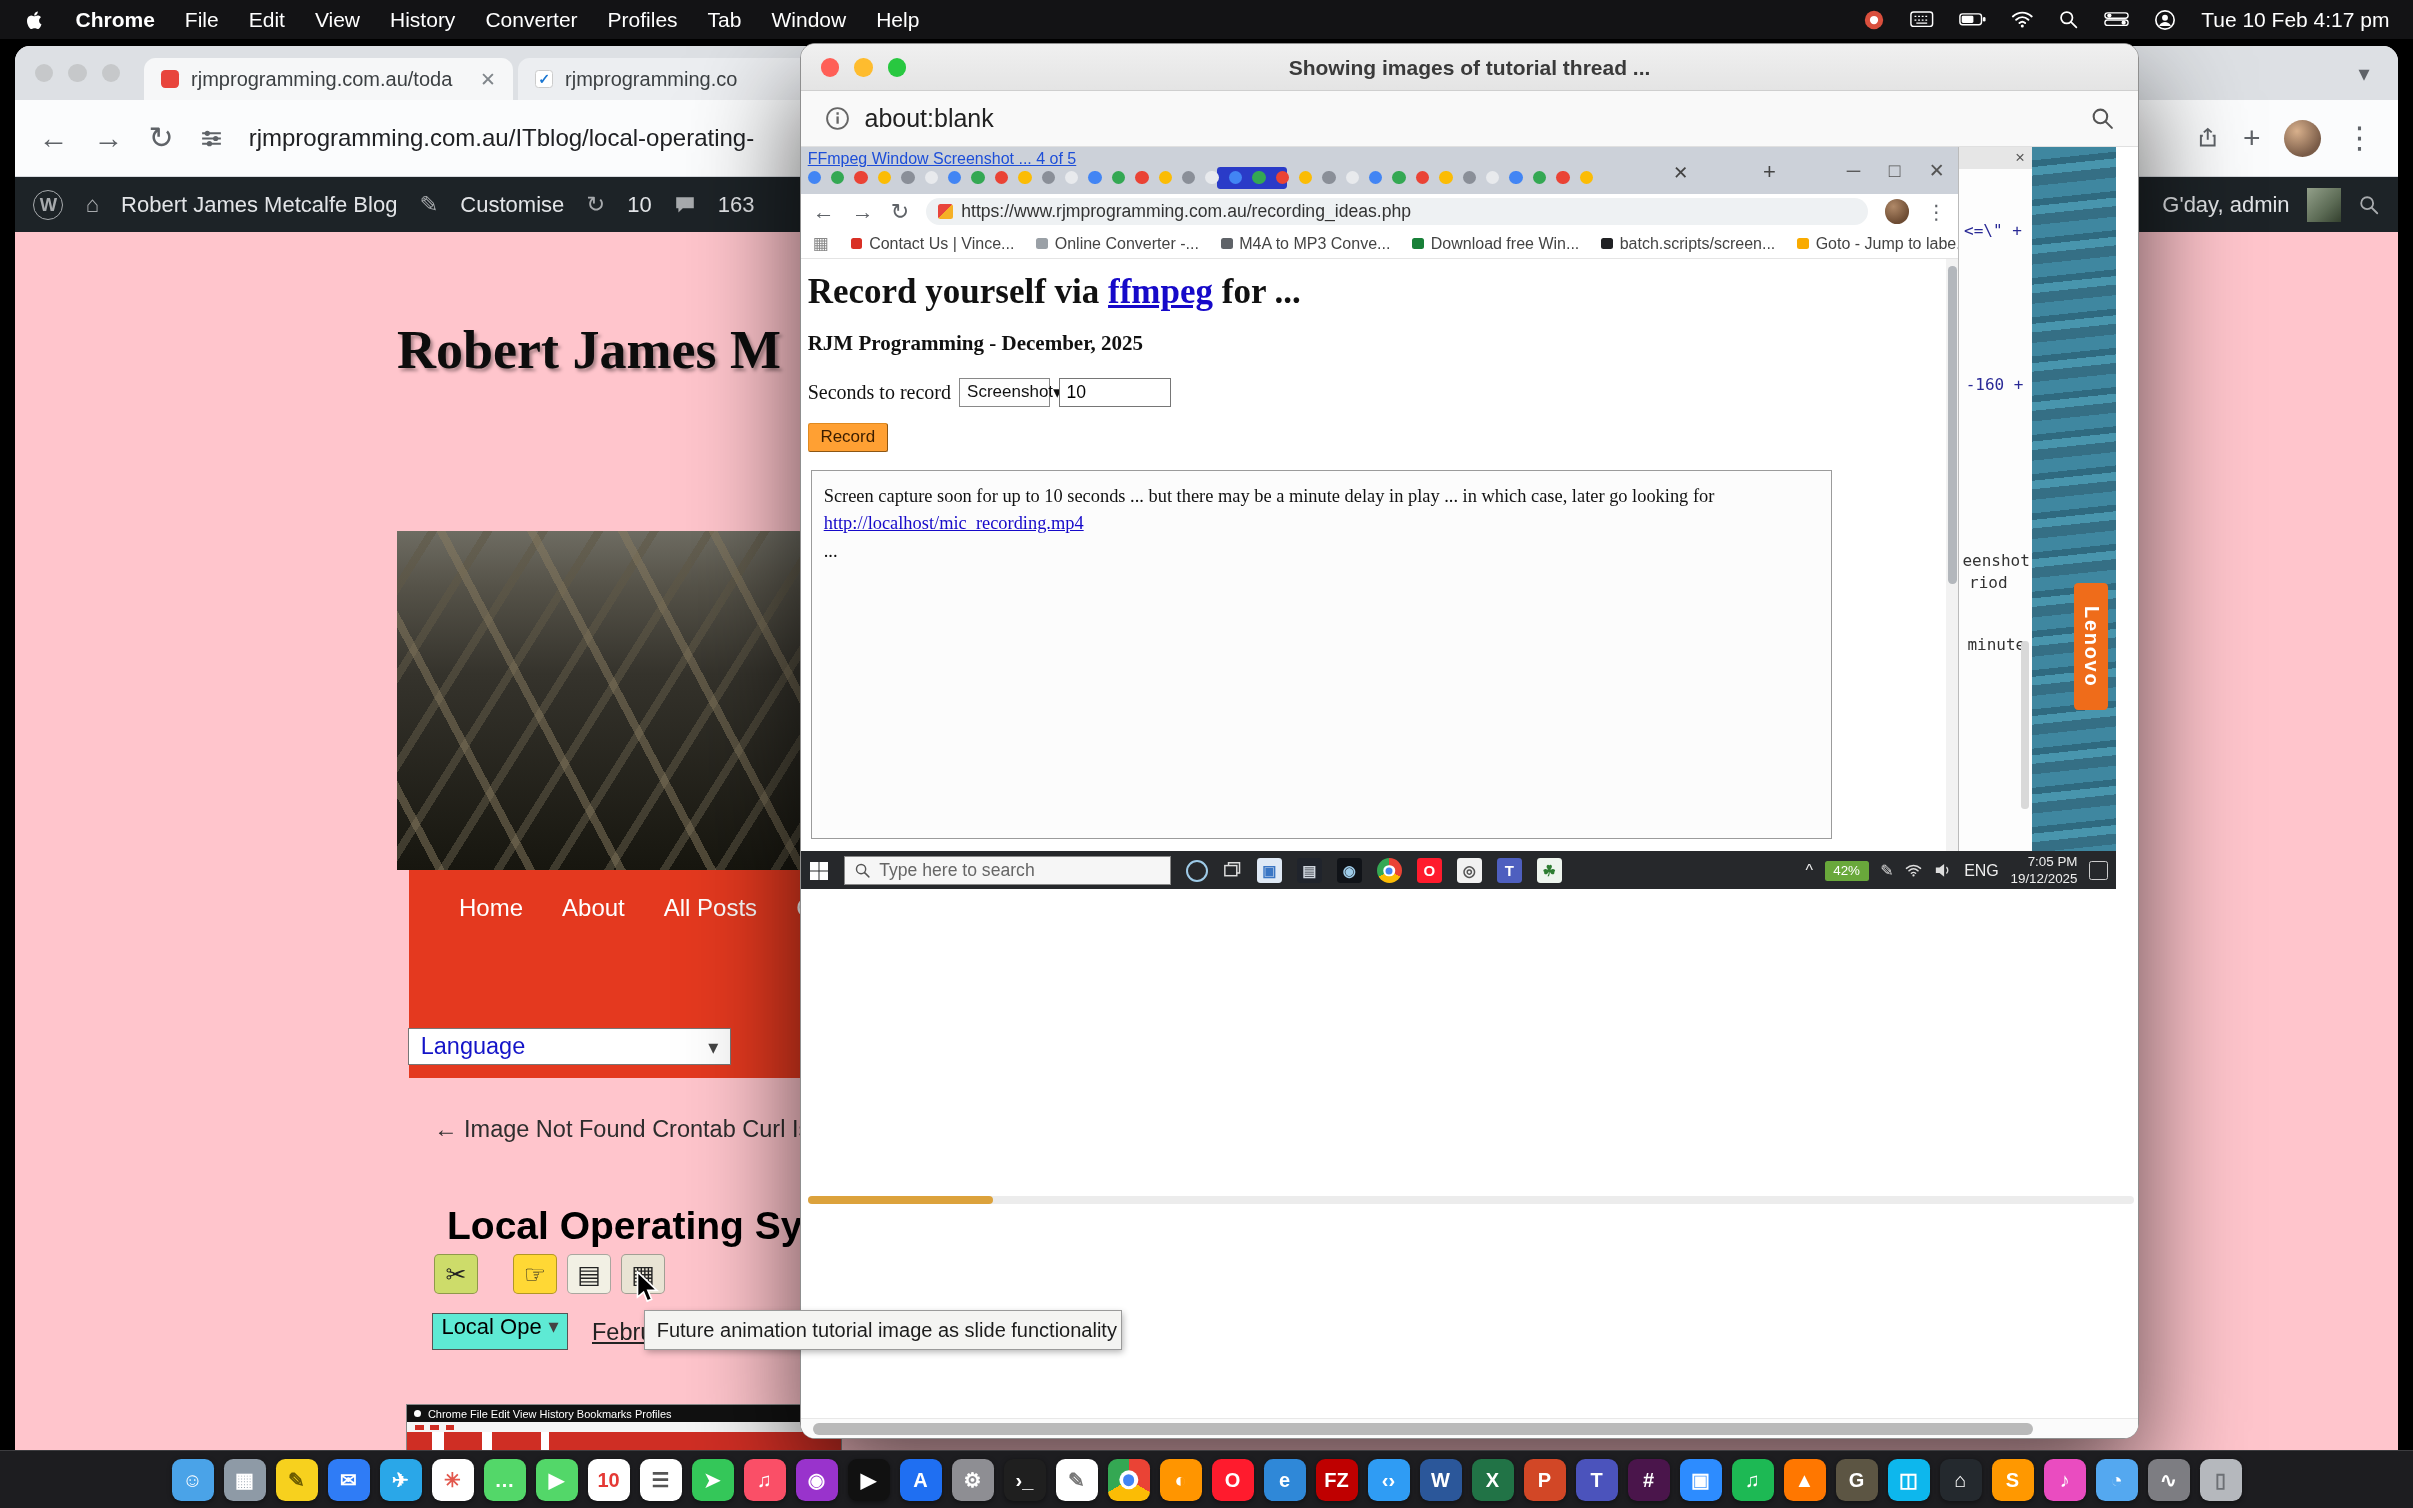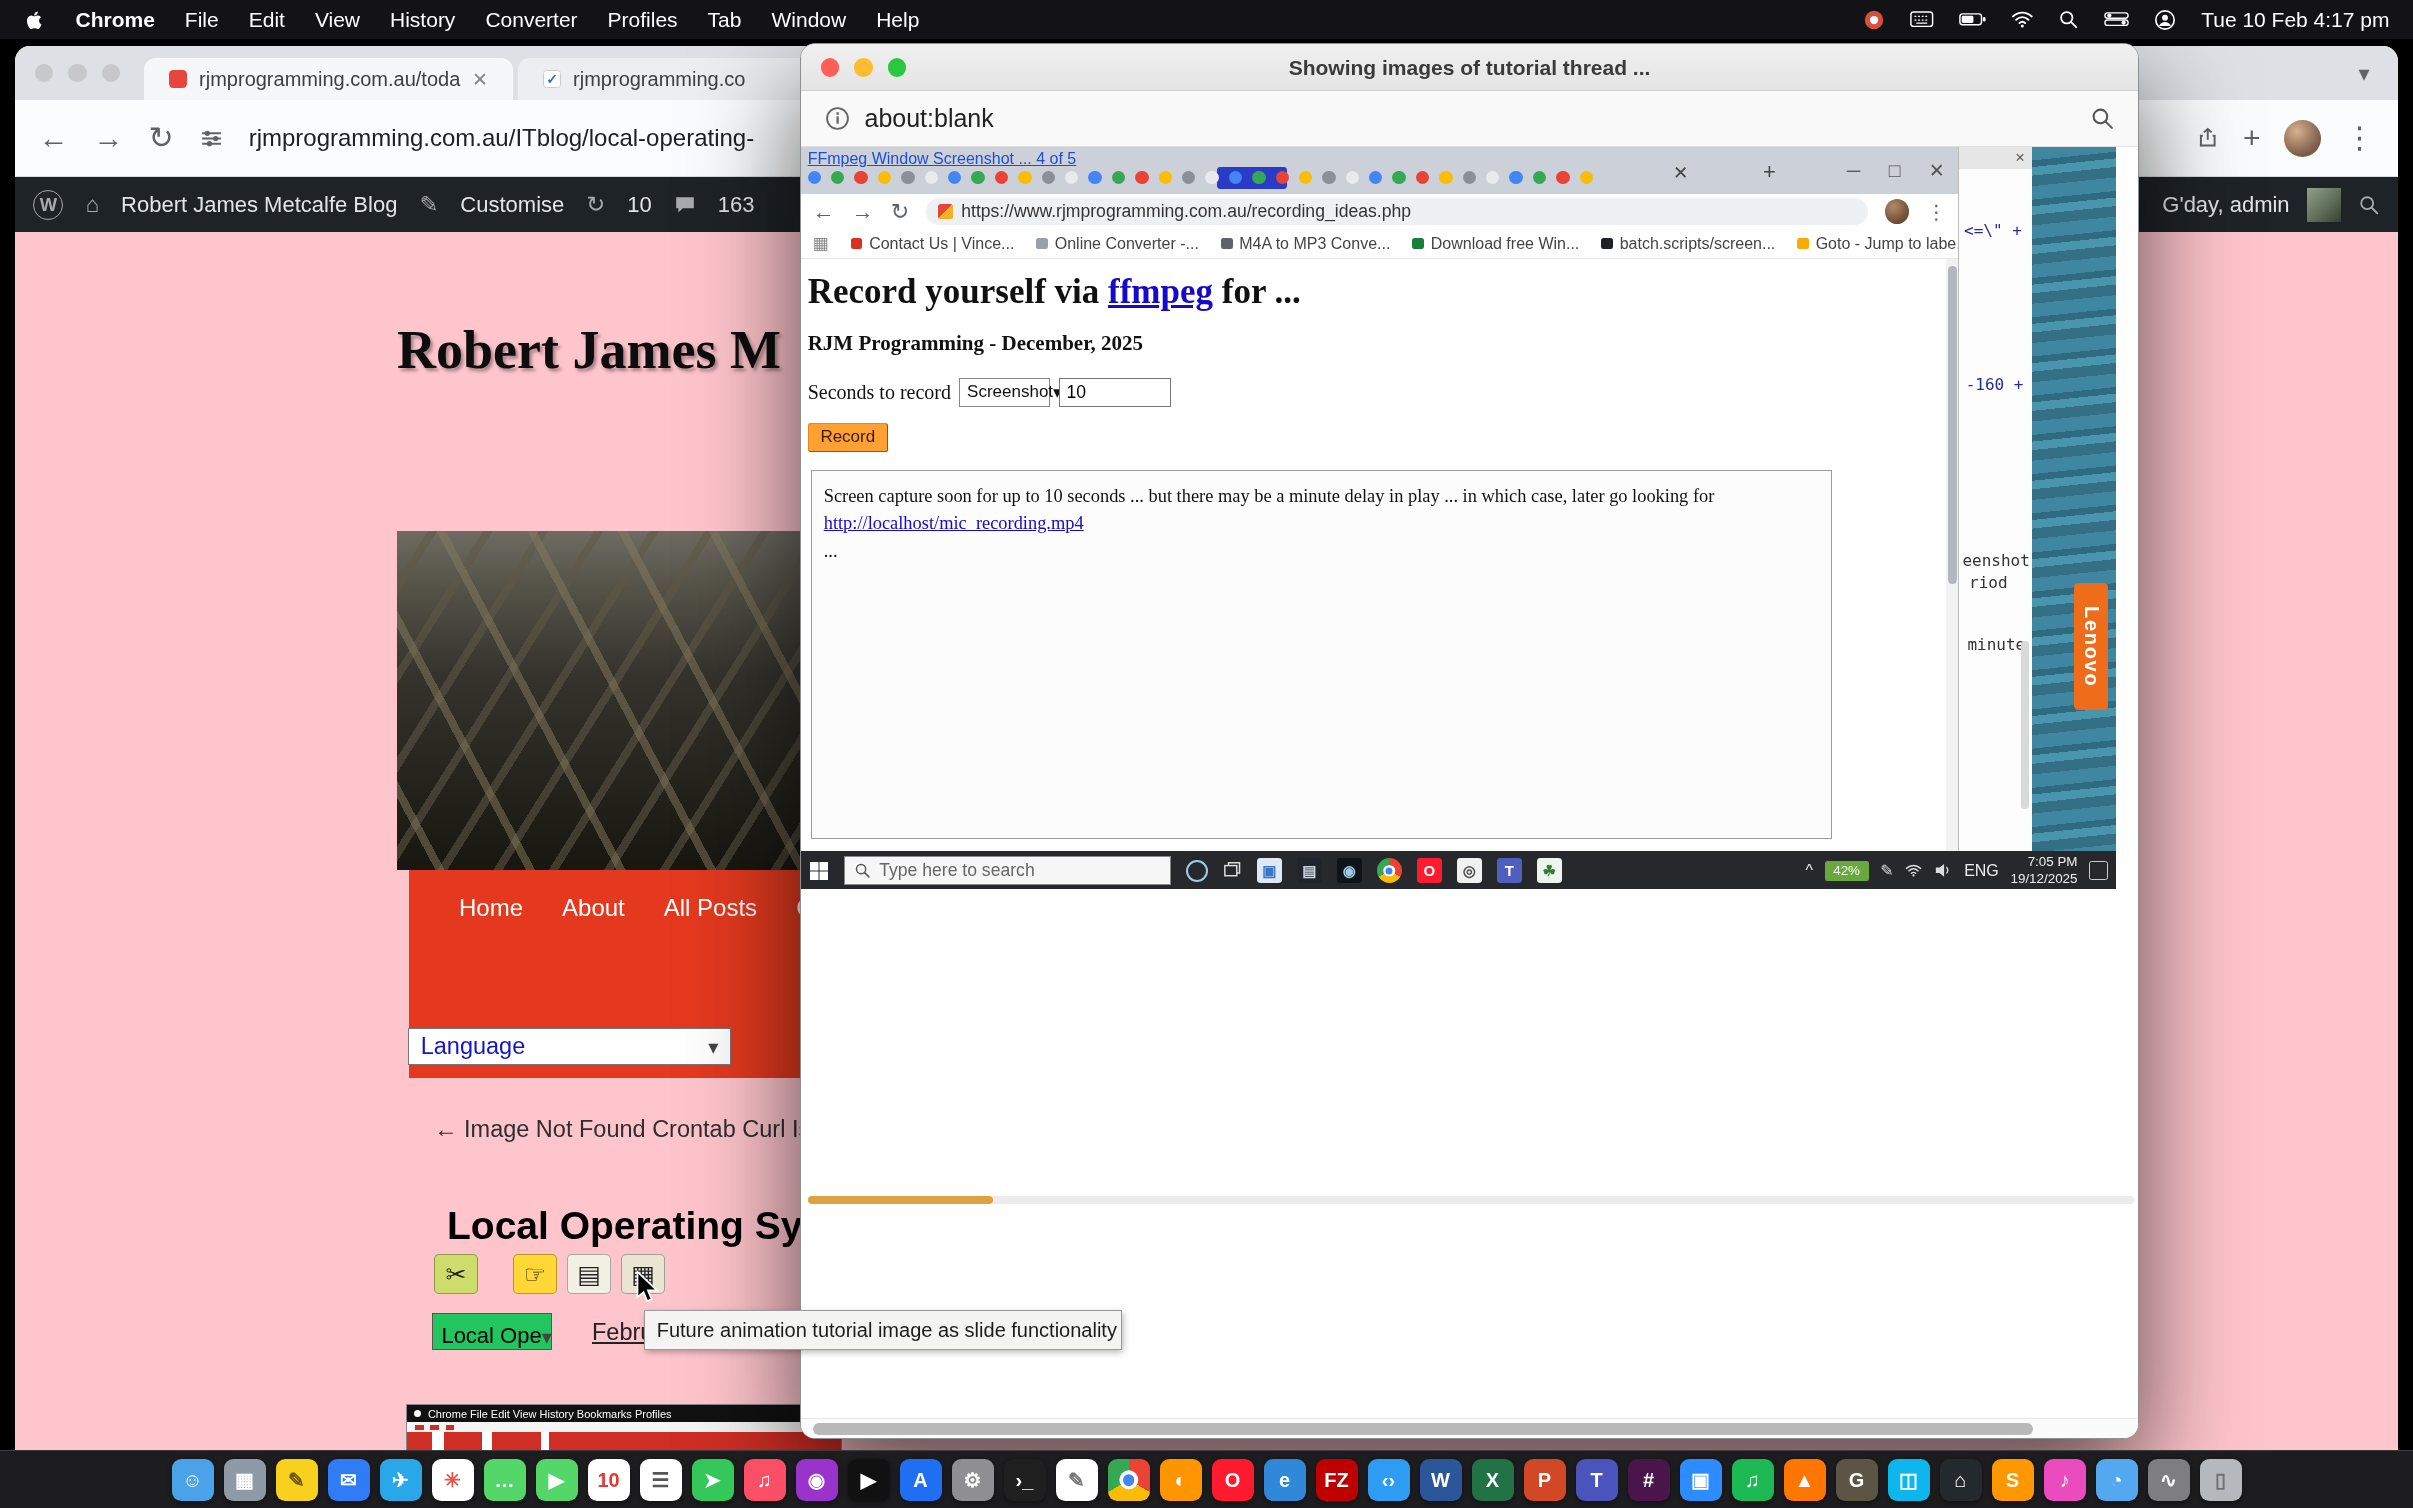--- a/index.html
+++ b/index.html
@@ -8,21 +8,21 @@
   #menubar{position:absolute;left:0;top:0;width:2413px;height:39px;background:rgba(20,20,22,.97);display:flex;align-items:center;padding:0 23.5px;gap:30px;color:#fff;font-size:21px;z-index:60;}
   #menubar .mb-item{white-space:nowrap;}
   #mb-app{font-weight:bold;}
   #mb-right{margin-left:auto;display:flex;align-items:center;gap:25px;}
   #mb-clock{white-space:nowrap;font-size:21px;}
   
   #bgwin{position:absolute;left:15px;top:46px;width:2383px;height:1404px;border-radius:15px 15px 0 0;background:#fff;box-shadow:0 34px 92px rgba(0,0,0,.6);overflow:hidden;z-index:10;}
   #tabstrip{position:absolute;left:0;top:0;width:100%;height:54px;background:#dde0e4;display:flex;align-items:flex-end;padding-left:20px;}
   #bg-lights{position:absolute;left:20px;top:17.6px;display:flex;gap:15px;}
   #bg-lights i{width:18.4px;height:18.4px;border-radius:50%;background:#c6c8ca;display:block;}
-  .tab{height:42px;border-radius:11.7px 11.7px 0 0;display:flex;align-items:center;padding:0 25px;gap:11.7px;font-size:20px;color:#3c4043;white-space:nowrap;overflow:hidden;}
+  .tab{height:42px;border-radius:11.7px 11.7px 0 0;display:flex;align-items:center;padding:0 17px;gap:11.7px;font-size:20px;color:#3c4043;white-space:nowrap;overflow:hidden;}
   #tab1{margin-left:109px;width:369px;background:#f6f7f8;}
   #tab2{width:302px;background:#eceef1;margin-left:5px;}
   .favicon1{width:18.4px;height:18.4px;border-radius:4.2px;background:#e8453c;flex:0 0 auto;}
   .favicon2{width:18.4px;height:18.4px;border-radius:3.4px;background:#fff;border:0.8px solid #ccc;color:#1976d2;font-size:14.2px;font-weight:bold;display:flex;align-items:center;justify-content:center;flex:0 0 auto;}
   .tab-close{margin-left:auto;color:#80868b;font-size:19px;}
   #tab-chevron{position:absolute;right:28.5px;top:15px;color:#5f6368;font-size:22px;}
   #bg-toolbar{position:absolute;left:0;top:54px;width:100%;height:77px;background:#fbfcfd;border-bottom:0.8px solid #d8dbe0;display:flex;align-items:center;padding:0 23.5px;gap:25px;}
   .nav-btn{color:#5f6368;font-size:30px;line-height:1;}
   #bg-url{font-size:24px;color:#202124;white-space:nowrap;}
   #bg-toolbar-right{margin-left:auto;display:flex;align-items:center;gap:23.5px;}
@@ -41,21 +41,21 @@
   #redblock{position:absolute;left:394px;top:638px;width:595px;height:208px;background:#e4391f;}
   #rednav{display:flex;gap:39px;padding:23.5px 0 0 50px;}
   .nav-link{color:#fff;font-size:24px;white-space:nowrap;}
   #lang-select{position:absolute;left:393px;top:796px;width:323px;height:37px;background:#fff;border:0.8px solid #777;display:flex;align-items:center;padding:0 11.7px;font-size:23.5px;color:#1414c8;}
   .sel-arrow{margin-left:auto;color:#444;font-size:20px;}
   #prevlink{position:absolute;left:419px;top:884px;font-size:23.5px;color:#2e2e2e;white-space:nowrap;}
   #posttitle{position:absolute;left:432px;top:972px;font-size:39px;font-weight:bold;color:#000;white-space:nowrap;}
   #iconrow{position:absolute;left:419px;top:1022px;display:flex;gap:10px;}
   .emoji-btn{width:44px;height:40px;border-radius:5px;border:0.8px solid rgba(0,0,0,.3);font-size:25px;display:flex;align-items:center;justify-content:center;color:#222;}
   .emoji-btn:nth-child(2){margin-left:25px;}
-  #topic-select{position:absolute;left:417px;top:1081px;width:120px;height:37px;background:#22c55e;border:0.8px solid #555;display:flex;align-items:flex-end;padding:0 8.4px;font-size:22px;color:#000;white-space:nowrap;}
+  #topic-select{position:absolute;left:417px;top:1081px;width:136px;height:37px;background:#5eead4;border:0.8px solid #555;display:flex;align-items:flex-start;padding:0 8.4px;font-size:22px;color:#000;white-space:nowrap;}
   #datelink{position:absolute;left:577px;top:1087px;font-size:23.5px;color:#222;text-decoration:underline;white-space:nowrap;}
   #mini{position:absolute;left:391px;top:1172px;width:436px;height:47px;border:0.8px solid #888;background:#fff;overflow:hidden;}
   #mini-bar{height:17px;background:#111;color:#fff;font-size:11px;display:flex;align-items:center;gap:6.7px;padding:0 6.7px;white-space:nowrap;}
   #mini-apple{width:7.5px;height:7.5px;border-radius:50%;background:#fff;flex:0 0 auto;}
   #mini-mid{height:10px;background:#f5f5f5;display:flex;gap:6.7px;align-items:center;padding-left:8.4px;}
   #mini-mid i{width:8.4px;height:5px;background:#cf2e24;}
   #mini-red{height:20px;background:#cf2e24;background-image:linear-gradient(90deg,transparent 0 25px,#fff 25px 37px,transparent 37px 75px,#fff 75px 85px,transparent 85px 134px,#fff 134px 142px,transparent 142px);}
   
   #tooltip{position:absolute;left:644px;top:1310px;width:478px;height:40px;background:#f4f4f2;border:0.8px solid #9a9a9a;box-shadow:1.7px 2.5px 6.7px rgba(0,0,0,.3);display:flex;align-items:center;padding:0 11.7px;font-size:20px;color:#1c1c1c;z-index:45;white-space:nowrap;}
   #cursor{position:absolute;left:635px;top:1270px;z-index:46;}

